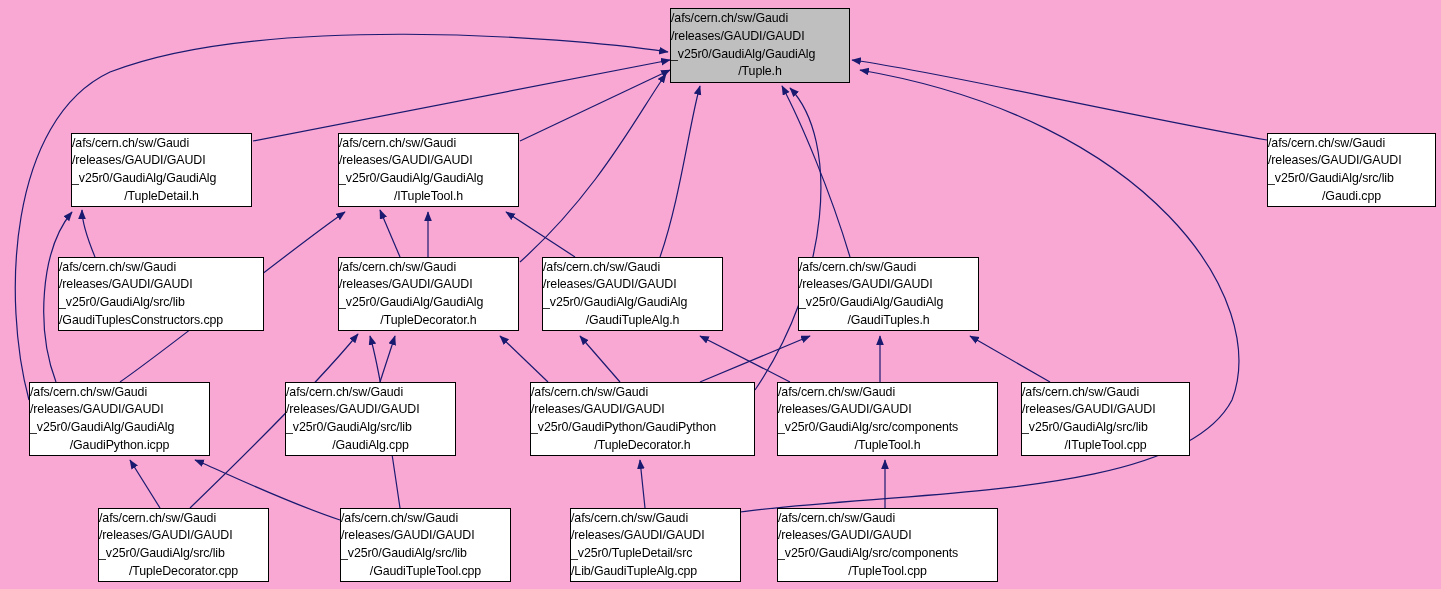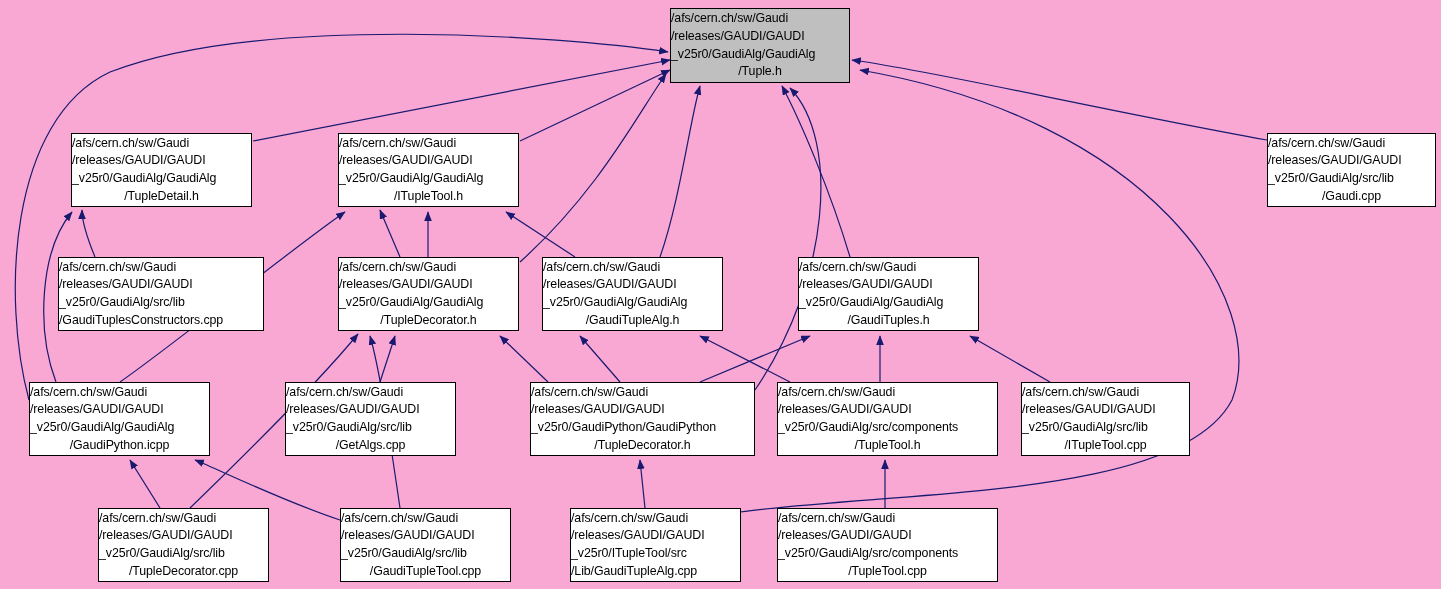--- a/index.html
+++ b/index.html
@@ -82,21 +82,21 @@
     </svg>
 <div class="node root" style="left: 670px; top: 8px; width: 180px; height: 75px;"><span class="ln l">/afs/cern.ch/sw/Gaudi</span><span class="ln l">/releases/GAUDI/GAUDI</span><span class="ln l">_v25r0/GaudiAlg/GaudiAlg</span><span class="ln">/Tuple.h</span></div>
     <div class="node" style="left: 71px; top: 133px; width: 181px; height: 74px;"><span class="ln l">/afs/cern.ch/sw/Gaudi</span><span class="ln l">/releases/GAUDI/GAUDI</span><span class="ln l">_v25r0/GaudiAlg/GaudiAlg</span><span class="ln">/TupleDetail.h</span></div>
     <div class="node" style="left: 338px; top: 133px; width: 181px; height: 74px;"><span class="ln l">/afs/cern.ch/sw/Gaudi</span><span class="ln l">/releases/GAUDI/GAUDI</span><span class="ln l">_v25r0/GaudiAlg/GaudiAlg</span><span class="ln">/ITupleTool.h</span></div>
     <div class="node" style="left: 1267px; top: 133px; width: 169px; height: 74px;"><span class="ln l">/afs/cern.ch/sw/Gaudi</span><span class="ln l">/releases/GAUDI/GAUDI</span><span class="ln l">_v25r0/GaudiAlg/src/lib</span><span class="ln">/Gaudi.cpp</span></div>
     <div class="node" style="left: 58px; top: 257px; width: 206px; height: 74px;"><span class="ln l">/afs/cern.ch/sw/Gaudi</span><span class="ln l">/releases/GAUDI/GAUDI</span><span class="ln l">_v25r0/GaudiAlg/src/lib</span><span class="ln l">/GaudiTuplesConstructors.cpp</span></div>
     <div class="node" style="left: 338px; top: 257px; width: 181px; height: 74px;"><span class="ln l">/afs/cern.ch/sw/Gaudi</span><span class="ln l">/releases/GAUDI/GAUDI</span><span class="ln l">_v25r0/GaudiAlg/GaudiAlg</span><span class="ln">/TupleDecorator.h</span></div>
     <div class="node" style="left: 542px; top: 257px; width: 181px; height: 74px;"><span class="ln l">/afs/cern.ch/sw/Gaudi</span><span class="ln l">/releases/GAUDI/GAUDI</span><span class="ln l">_v25r0/GaudiAlg/GaudiAlg</span><span class="ln">/GaudiTupleAlg.h</span></div>
     <div class="node" style="left: 798px; top: 257px; width: 181px; height: 74px;"><span class="ln l">/afs/cern.ch/sw/Gaudi</span><span class="ln l">/releases/GAUDI/GAUDI</span><span class="ln l">_v25r0/GaudiAlg/GaudiAlg</span><span class="ln">/GaudiTuples.h</span></div>
     <div class="node" style="left: 29px; top: 382px; width: 181px; height: 74px;"><span class="ln l">/afs/cern.ch/sw/Gaudi</span><span class="ln l">/releases/GAUDI/GAUDI</span><span class="ln l">_v25r0/GaudiAlg/GaudiAlg</span><span class="ln">/GaudiPython.icpp</span></div>
-    <div class="node" style="left: 285px; top: 382px; width: 171px; height: 74px;"><span class="ln l">/afs/cern.ch/sw/Gaudi</span><span class="ln l">/releases/GAUDI/GAUDI</span><span class="ln l">_v25r0/GaudiAlg/src/lib</span><span class="ln">/GetAlgs.cpp</span></div>
+    <div class="node" style="left: 285px; top: 382px; width: 171px; height: 74px;"><span class="ln l">/afs/cern.ch/sw/Gaudi</span><span class="ln l">/releases/GAUDI/GAUDI</span><span class="ln l">_v25r0/GaudiAlg/src/lib</span><span class="ln">/GaudiAlg.cpp</span></div>
     <div class="node" style="left: 530px; top: 382px; width: 225px; height: 74px;"><span class="ln l">/afs/cern.ch/sw/Gaudi</span><span class="ln l">/releases/GAUDI/GAUDI</span><span class="ln l">_v25r0/GaudiPython/GaudiPython</span><span class="ln">/TupleDecorator.h</span></div>
     <div class="node" style="left: 777px; top: 382px; width: 221px; height: 74px;"><span class="ln l">/afs/cern.ch/sw/Gaudi</span><span class="ln l">/releases/GAUDI/GAUDI</span><span class="ln l">_v25r0/GaudiAlg/src/components</span><span class="ln">/TupleTool.h</span></div>
     <div class="node" style="left: 1021px; top: 382px; width: 169px; height: 74px;"><span class="ln l">/afs/cern.ch/sw/Gaudi</span><span class="ln l">/releases/GAUDI/GAUDI</span><span class="ln l">_v25r0/GaudiAlg/src/lib</span><span class="ln">/ITupleTool.cpp</span></div>
     <div class="node" style="left: 98px; top: 508px; width: 171px; height: 74px;"><span class="ln l">/afs/cern.ch/sw/Gaudi</span><span class="ln l">/releases/GAUDI/GAUDI</span><span class="ln l">_v25r0/GaudiAlg/src/lib</span><span class="ln">/TupleDecorator.cpp</span></div>
     <div class="node" style="left: 340px; top: 508px; width: 171px; height: 74px;"><span class="ln l">/afs/cern.ch/sw/Gaudi</span><span class="ln l">/releases/GAUDI/GAUDI</span><span class="ln l">_v25r0/GaudiAlg/src/lib</span><span class="ln">/GaudiTupleTool.cpp</span></div>
-    <div class="node" style="left: 570px; top: 508px; width: 171px; height: 74px;"><span class="ln l">/afs/cern.ch/sw/Gaudi</span><span class="ln l">/releases/GAUDI/GAUDI</span><span class="ln l">_v25r0/ITupleTool/src</span><span class="ln l">/Lib/GaudiTupleAlg.cpp</span></div>
+    <div class="node" style="left: 570px; top: 508px; width: 171px; height: 74px;"><span class="ln l">/afs/cern.ch/sw/Gaudi</span><span class="ln l">/releases/GAUDI/GAUDI</span><span class="ln l">_v25r0/TupleDetail/src</span><span class="ln l">/Lib/GaudiTupleAlg.cpp</span></div>
     <div class="node" style="left: 777px; top: 508px; width: 221px; height: 74px;"><span class="ln l">/afs/cern.ch/sw/Gaudi</span><span class="ln l">/releases/GAUDI/GAUDI</span><span class="ln l">_v25r0/GaudiAlg/src/components</span><span class="ln">/TupleTool.cpp</span></div>
   </div>
 
 </body></html>

